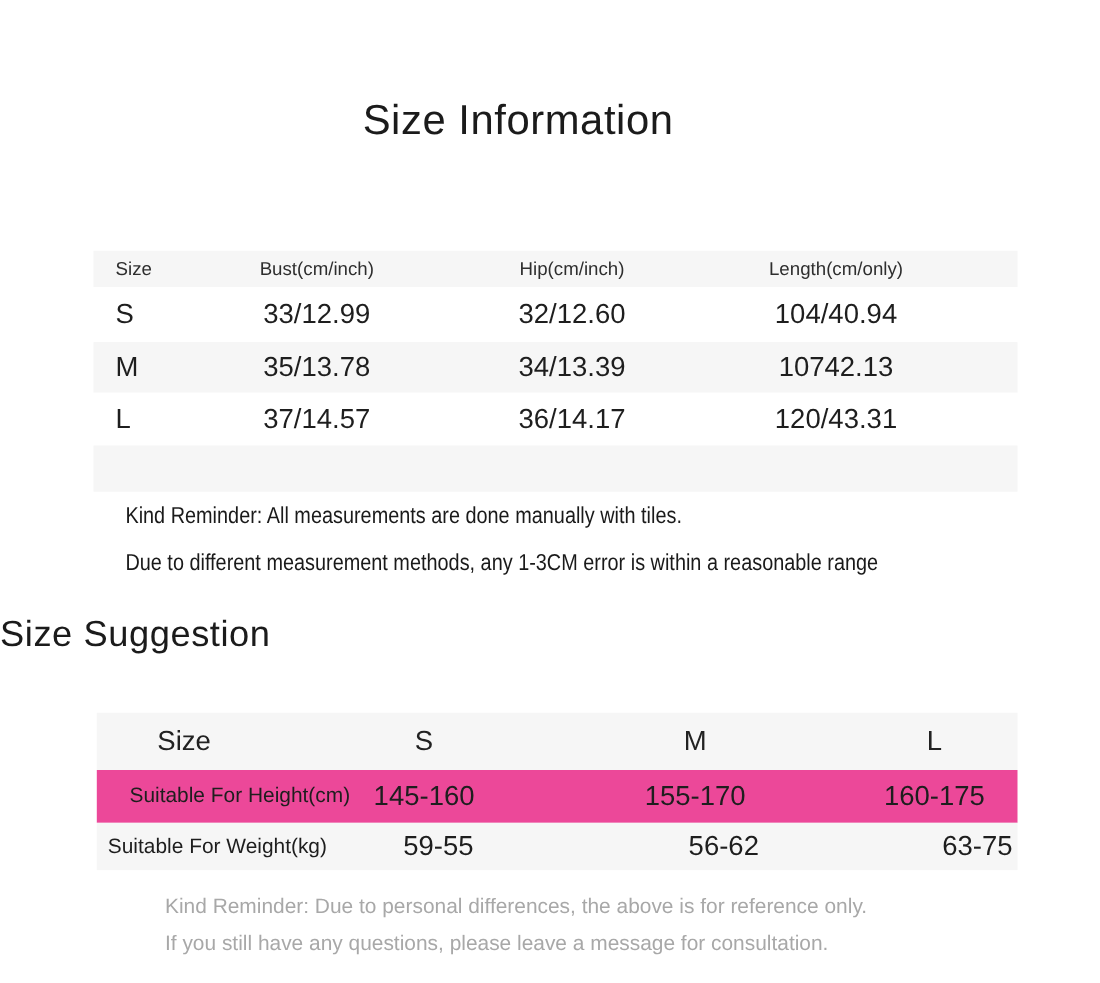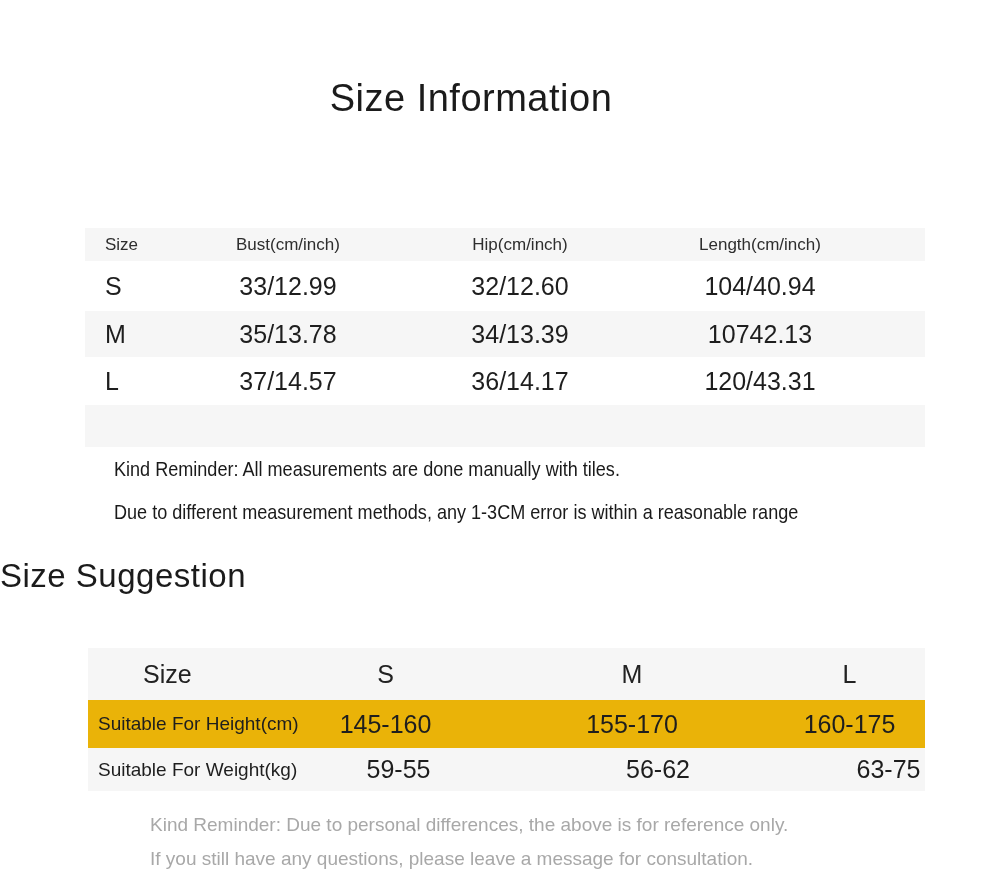--- a/index.html
+++ b/index.html
@@ -7,21 +7,21 @@
     position:relative;
     width:1000px; height:894px;
     background:#ffffff;
     font-family:"Liberation Sans", sans-serif;
     color:#1e1e1e;
     overflow:hidden;
   }
 
   
   .main-title {
-    position:absolute; top:76px; left:0; width:942px;
+    position:absolute; top:88px; left:0; width:942px;
     text-align:center;
     font-size:38px; line-height:44px; font-weight:400;
     color:#1b1b1b; letter-spacing:0.5px;
   }
   .sub-title {
     position:absolute; top:556px; left:0; width:1000px;
     text-align:left;
     font-size:33px; line-height:40px; font-weight:400;
     color:#1b1b1b; letter-spacing:0.5px;
   }
@@ -54,21 +54,21 @@
 
   
   .t2 { position:absolute; left:88px; top:648px; width:837px; }
   .t2-row {
     display:grid;
     grid-template-columns:250px 95px 398px 37px 1fr;
     align-items:center;
   }
   .t2-header { height:52px; background:#f6f6f6; font-size:25px; color:#222222; }
   .t2-header .label { padding-left:55px; white-space:nowrap; }
-  .t2-r1 { height:48px; background:#eab308; }
+  .t2-r1 { height:48px; background:#ec4899;text-align:center; }
   .t2-r2 { height:43px; background:#f6f6f6;gap:13px; }
   .t2 .row-label { padding-left:10px; font-size:19px; color:#1e1e1e; white-space:nowrap; }
   .t2 .val { font-size:25px; color:#1e1e1e; }
 
   
   .note {
     position:absolute; left:150px;
     font-size:19px; line-height:25px; color:#a8a8a8;
     white-space:nowrap;
   }
@@ -80,21 +80,21 @@
 
 <div class="page">
 
   <div class="main-title">Size Information</div>
 
   <div class="t1">
     <div class="t1-row t1-header">
       <div class="cell-l">Size</div>
       <div class="cell-c">Bust(cm/inch)</div>
       <div class="cell-c">Hip(cm/inch)</div>
-      <div class="cell-c">Length(cm/inch)</div>
+      <div class="cell-c">Length(cm/only)</div>
       <div></div>
     </div>
 
     <div class="t1-row t1-r1 data">
       <div class="cell-l">S</div>
       <div class="cell-c">33/12.99</div>
       <div class="cell-c">32/12.60</div>
       <div class="cell-c">104/40.94</div>
       <div></div>
     </div>

